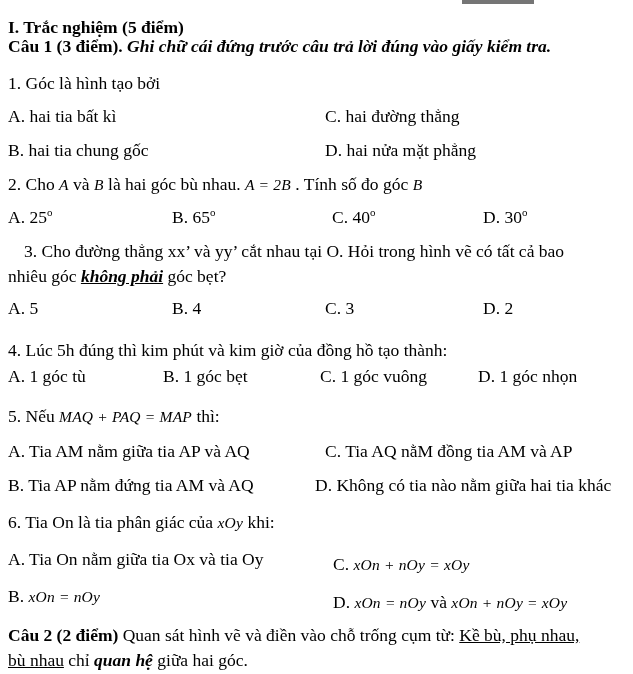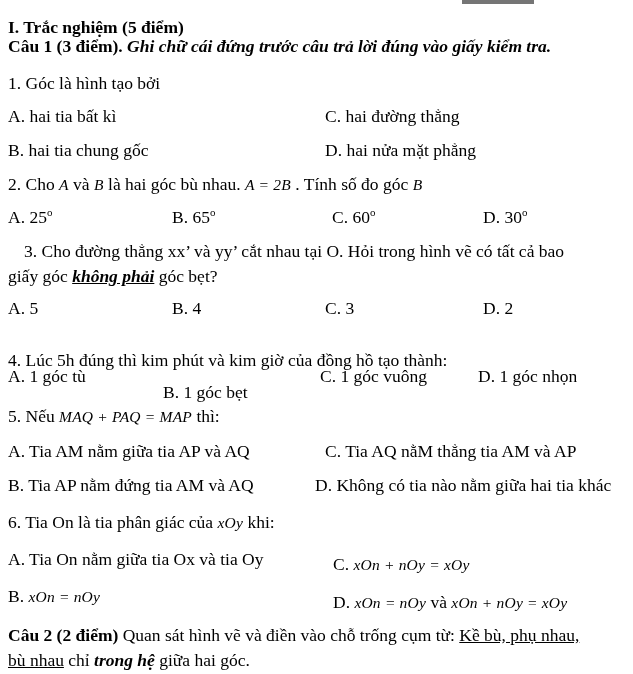--- a/index.html
+++ b/index.html
@@ -111,33 +111,33 @@
   <div class="line" style="left:8px; top:209px;">
     <span>A.</span>
     <span>25</span><span class="deg">o</span>
   </div>
   <div class="line" style="left:172px; top:209px;">
     <span>B.</span>
     <span>65</span><span class="deg">o</span>
   </div>
   <div class="line" style="left:332px; top:209px;">
     <span>C.</span>
-    <span>60</span><span class="deg">o</span>
+    <span>40</span><span class="deg">o</span>
   </div>
   <div class="line" style="left:483px; top:209px;">
     <span>D.</span>
     <span>30</span><span class="deg">o</span>
   </div>
 
   <div class="line" style="left:24px; top:243px;">
     <span>3.</span>
     <span>Cho đường thẳng xx’ và yy’ cắt nhau tại O. Hỏi trong hình vẽ có tất cả bao</span>
   </div>
   <div class="line" style="left:8px; top:268px;">
-    <span>giấy góc</span>
+    <span>nhiêu góc</span>
     <span class="bi-u">không phải</span>
     <span>góc bẹt?</span>
   </div>
 
   <div class="line" style="left:8px; top:300px;">
     <span>A.</span>
     <span>5</span>
   </div>
   <div class="line" style="left:172px; top:300px;">
     <span>B.</span>
@@ -145,30 +145,30 @@
   </div>
   <div class="line" style="left:325px; top:300px;">
     <span>C.</span>
     <span>3</span>
   </div>
   <div class="line" style="left:483px; top:300px;">
     <span>D.</span>
     <span>2</span>
   </div>
 
-  <div class="line" style="left:8px; top:352px;">
+  <div class="line" style="left:8px; top:342px;">
     <span>4.</span>
     <span>Lúc 5h đúng thì kim phút và kim giờ của đồng hồ tạo thành:</span>
   </div>
 
   <div class="line" style="left:8px; top:368px;">
     <span>A.</span>
     <span>1 góc tù</span>
   </div>
-  <div class="line" style="left:163px; top:368px;margin-top:16px;">
+  <div class="line" style="left:163px; top:368px;">
     <span>B.</span>
     <span>1 góc bẹt</span>
   </div>
   <div class="line" style="left:320px; top:368px;">
     <span>C.</span>
     <span>1 góc vuông</span>
   </div>
   <div class="line" style="left:478px; top:368px;">
     <span>D.</span>
     <span>1 góc nhọn</span>
@@ -180,21 +180,21 @@
     <span class="math">MAQ + PAQ = MAP</span>
     <span>thì:</span>
   </div>
 
   <div class="line" style="left:8px; top:443px;">
     <span>A.</span>
     <span>Tia AM nằm giữa tia AP và AQ</span>
   </div>
   <div class="line" style="left:325px; top:443px;">
     <span>C.</span>
-    <span>Tia AQ nằM thẳng tia AM và AP</span>
+    <span>Tia AQ nằM đồng tia AM và AP</span>
   </div>
   <div class="line" style="left:8px; top:477px;">
     <span>B.</span>
     <span>Tia AP nằm đứng tia AM và AQ</span>
   </div>
   <div class="line" style="left:315px; top:477px;">
     <span>D.</span>
     <span>Không có tia nào nằm giữa hai tia khác</span>
   </div>
 
@@ -225,17 +225,17 @@
   </div>
 
   <div class="line" style="left:8px; top:627px;text-align:center;">
     <span class="bold">Câu 2 (2 điểm)</span>
     <span>Quan sát hình vẽ và điền vào chỗ trống cụm từ:</span>
     <span class="uline">Kề bù, phụ nhau,</span>
   </div>
   <div class="line" style="left:8px; top:652px;">
     <span class="uline">bù nhau</span>
     <span>chỉ</span>
-    <span class="bolditalic">trong hệ</span>
+    <span class="bolditalic">quan hệ</span>
     <span>giữa hai góc.</span>
   </div>
 
 </div>
 
 </body></html>

